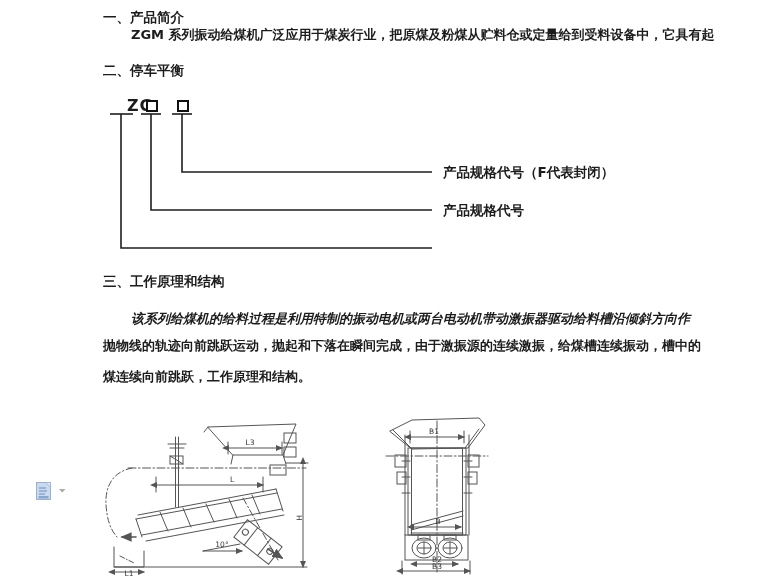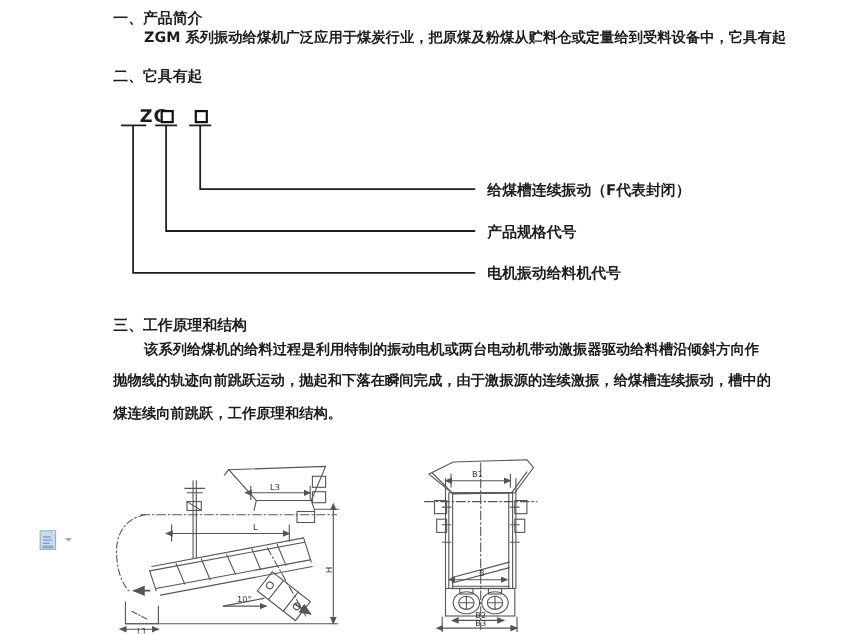--- a/index.html
+++ b/index.html
@@ -15,42 +15,41 @@
   .dim{font-size:7.5px;fill:#333;}
 </style>
 </head>
 <body>
 
 <div class="page">
 
   <div class="t heading" style="left:103px;top:9px;">一、产品简介</div>
   <div class="t" style="left:131px;top:27px;">ZGM 系列振动给煤机广泛应用于煤炭行业，把原煤及粉煤从贮料仓或定量给到受料设备中，它具有起</div>
 
-  <div class="t heading" style="left:103px;top:62px;">二、它具有起</div>
+  <div class="t heading" style="left:103px;top:62px;">二、停车平衡</div>
 
   <div class="model-prefix" style="left:111px;top:96px;">ZG</div>
   <span class="model-box" style="left:146px;top:100px;"></span>
   <span class="model-box" style="left:177px;top:100px;"></span>
 
   <svg style="left:100px;top:93px;" width="360" height="170" viewBox="0 0 360 170">
     <g stroke="#1e1e1e" stroke-width="1.6" fill="none">
       <line x1="10" y1="21" x2="33" y2="21"></line>
       <line x1="41" y1="21" x2="61" y2="21"></line>
       <line x1="72" y1="21" x2="92" y2="21"></line>
       <polyline points="21,21 21,155 332,155"></polyline>
       <polyline points="51,21 51,117 332,117"></polyline>
       <polyline points="82,21 82,79 332,79"></polyline>
     </g>
   </svg>
-  <div class="model-label" style="left:443px;top:164px;">给煤槽连续振动（F代表封闭）</div>
+  <div class="model-label" style="left:443px;top:164px;">产品规格代号（F代表封闭）</div>
   <div class="model-label" style="left:443px;top:202px;">产品规格代号</div>
-  <div class="model-label" style="left:443px;top:240px;">电机振动给料机代号</div>
-
-  <div class="t heading" style="left:103px;top:288px;text-align:center;">三、工作原理和结构</div>
-  <div class="t" style="left:131px;top:311px;">该系列给煤机的给料过程是利用特制的振动电机或两台电动机带动激振器驱动给料槽沿倾斜方向作</div>
+
+  <div class="t heading" style="left:103px;top:273px;text-align:center;">三、工作原理和结构</div>
+  <div class="t" style="left:131px;top:311px;font-style:italic;">该系列给煤机的给料过程是利用特制的振动电机或两台电动机带动激振器驱动给料槽沿倾斜方向作</div>
   <div class="t" style="left:103px;top:338px;font-family:Liberation Serif, serif;">抛物线的轨迹向前跳跃运动，抛起和下落在瞬间完成，由于激振源的连续激振，给煤槽连续振动，槽中的</div>
   <div class="t" style="left:103px;top:369px;">煤连续向前跳跃，工作原理和结构。</div>
 
   <svg style="left:34px;top:480px;" width="34" height="24" viewBox="0 0 34 24">
     <g>
       <rect x="2.5" y="2.5" width="14" height="17" fill="#c9d9ee" stroke="#9ab0d0" stroke-width="1"></rect>
       <polygon points="11.5,2.5 16.5,2.5 16.5,7" fill="#e7eef8" stroke="#9ab0d0" stroke-width="0.8"></polygon>
       <g stroke="#7e9cc4" stroke-width="1.2">
         <line x1="5" y1="8" x2="12" y2="8"></line>
         <line x1="5" y1="11" x2="13" y2="11"></line>

